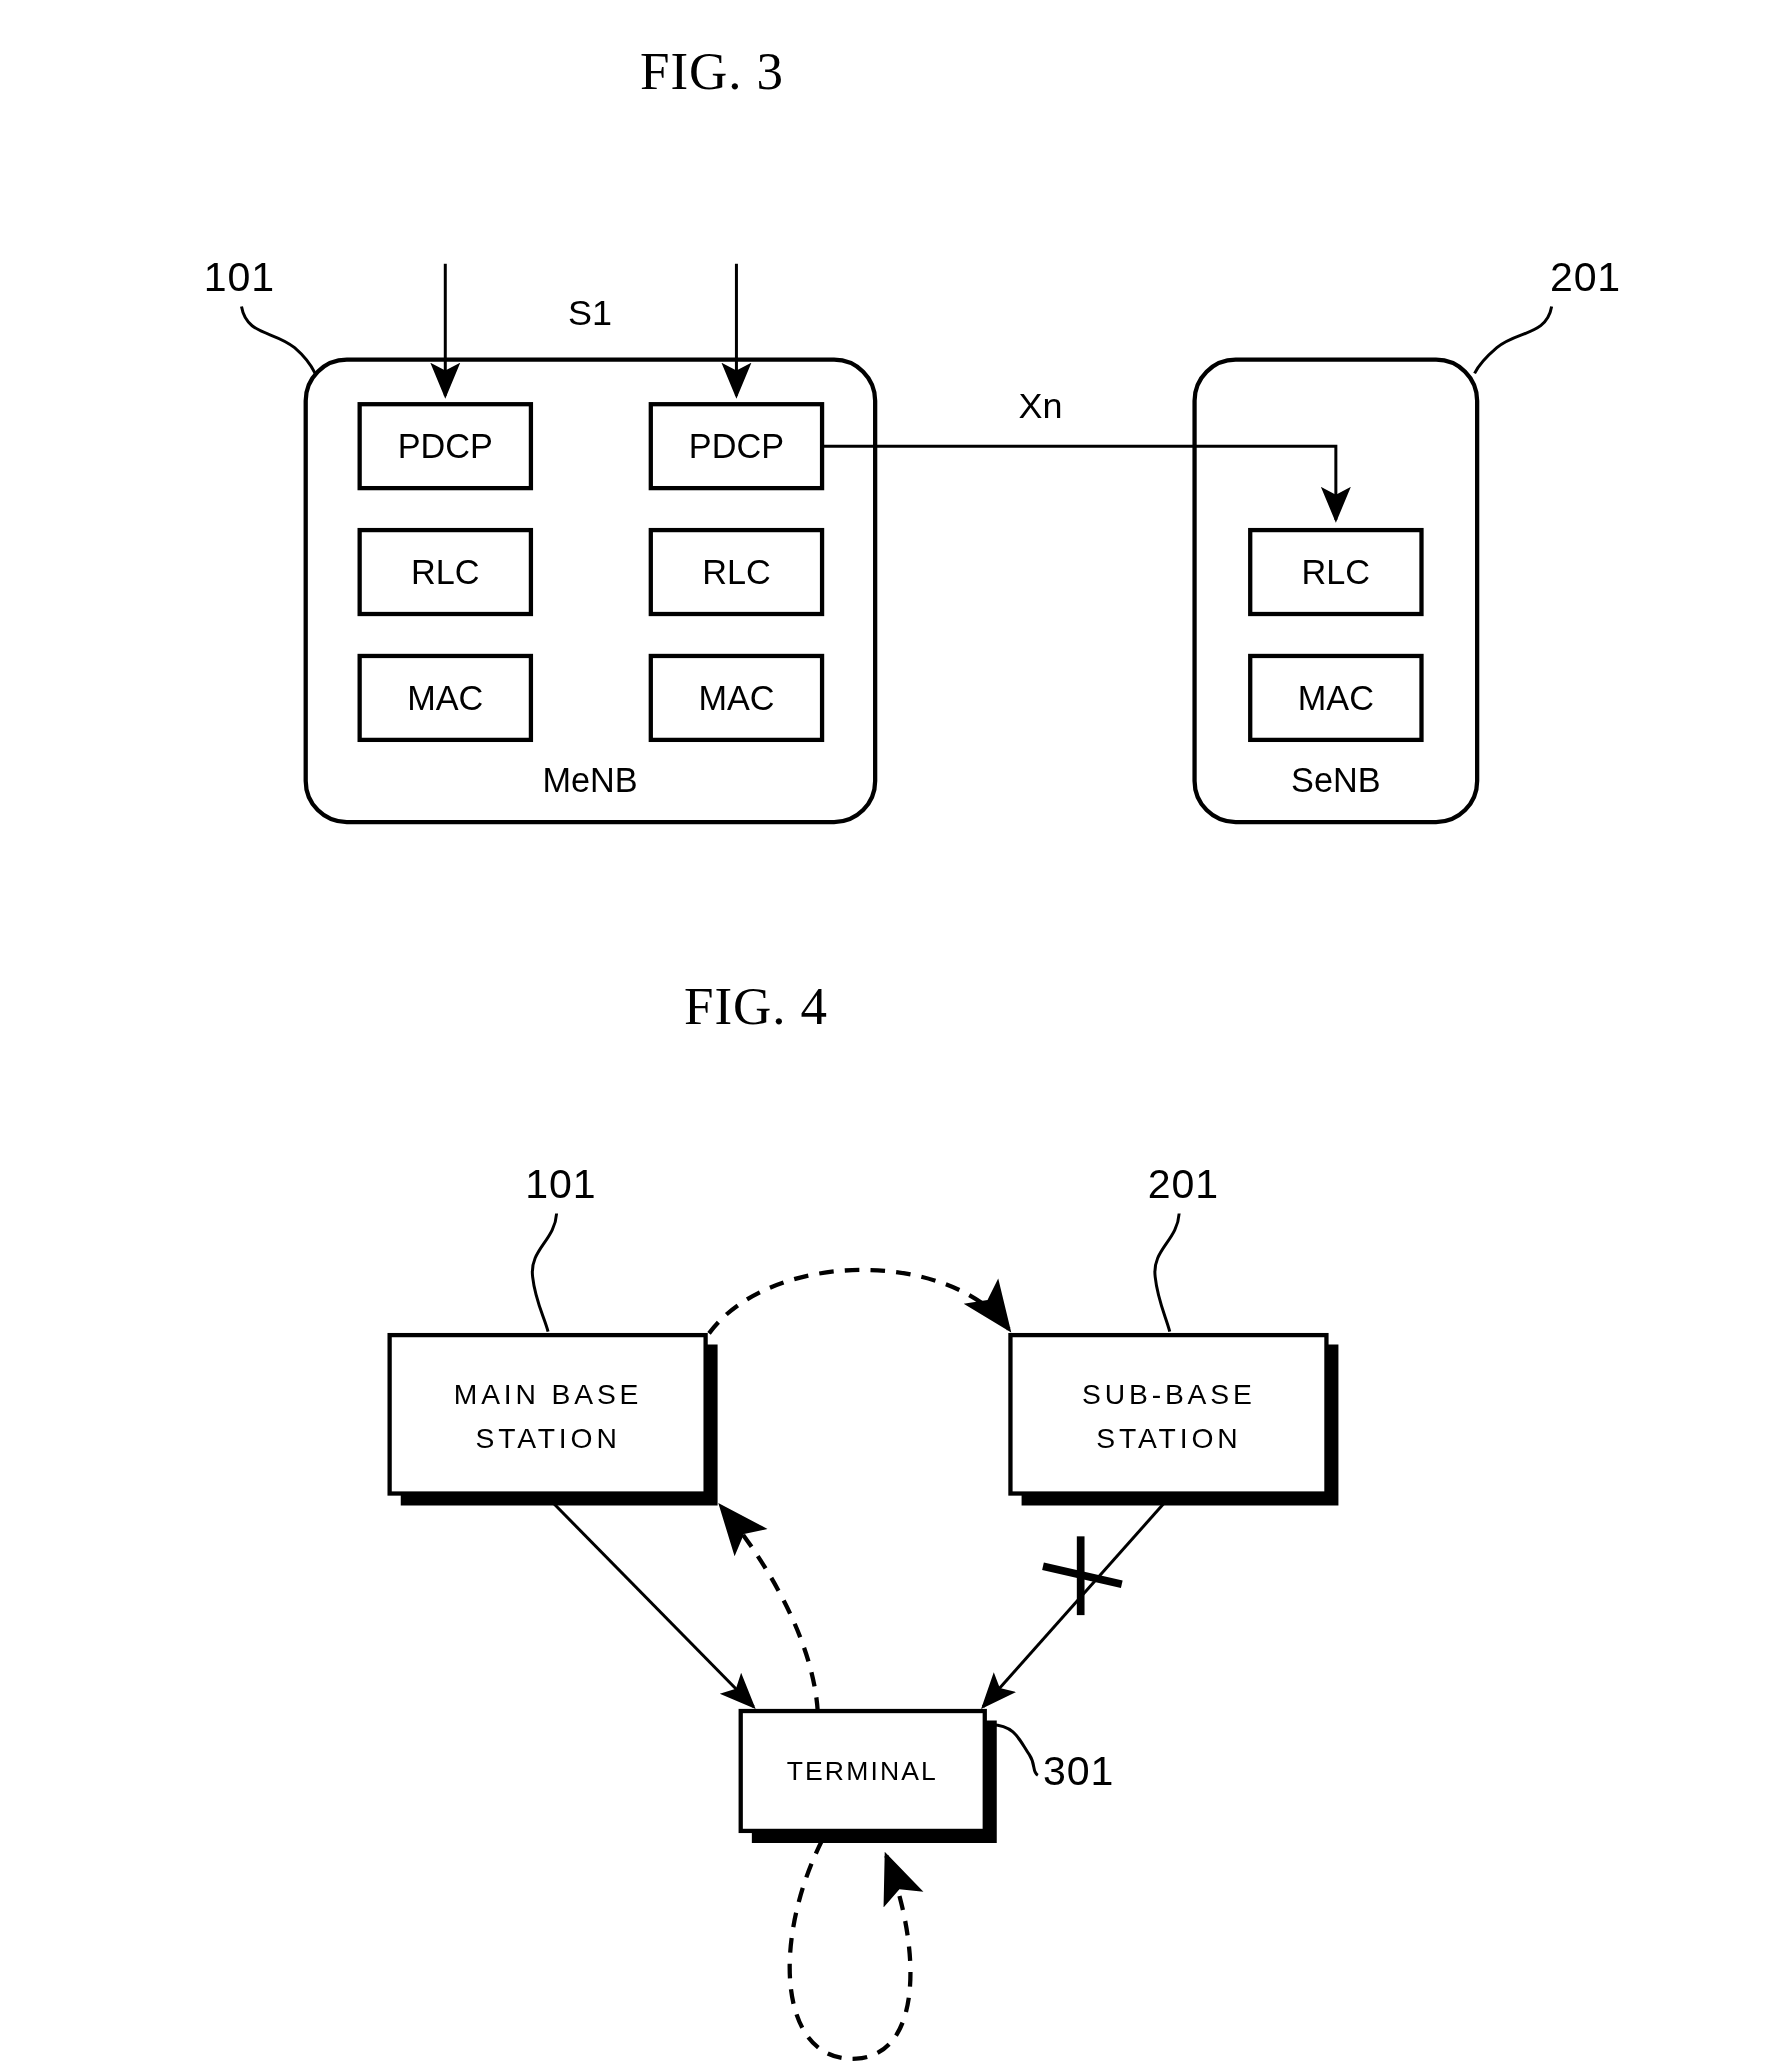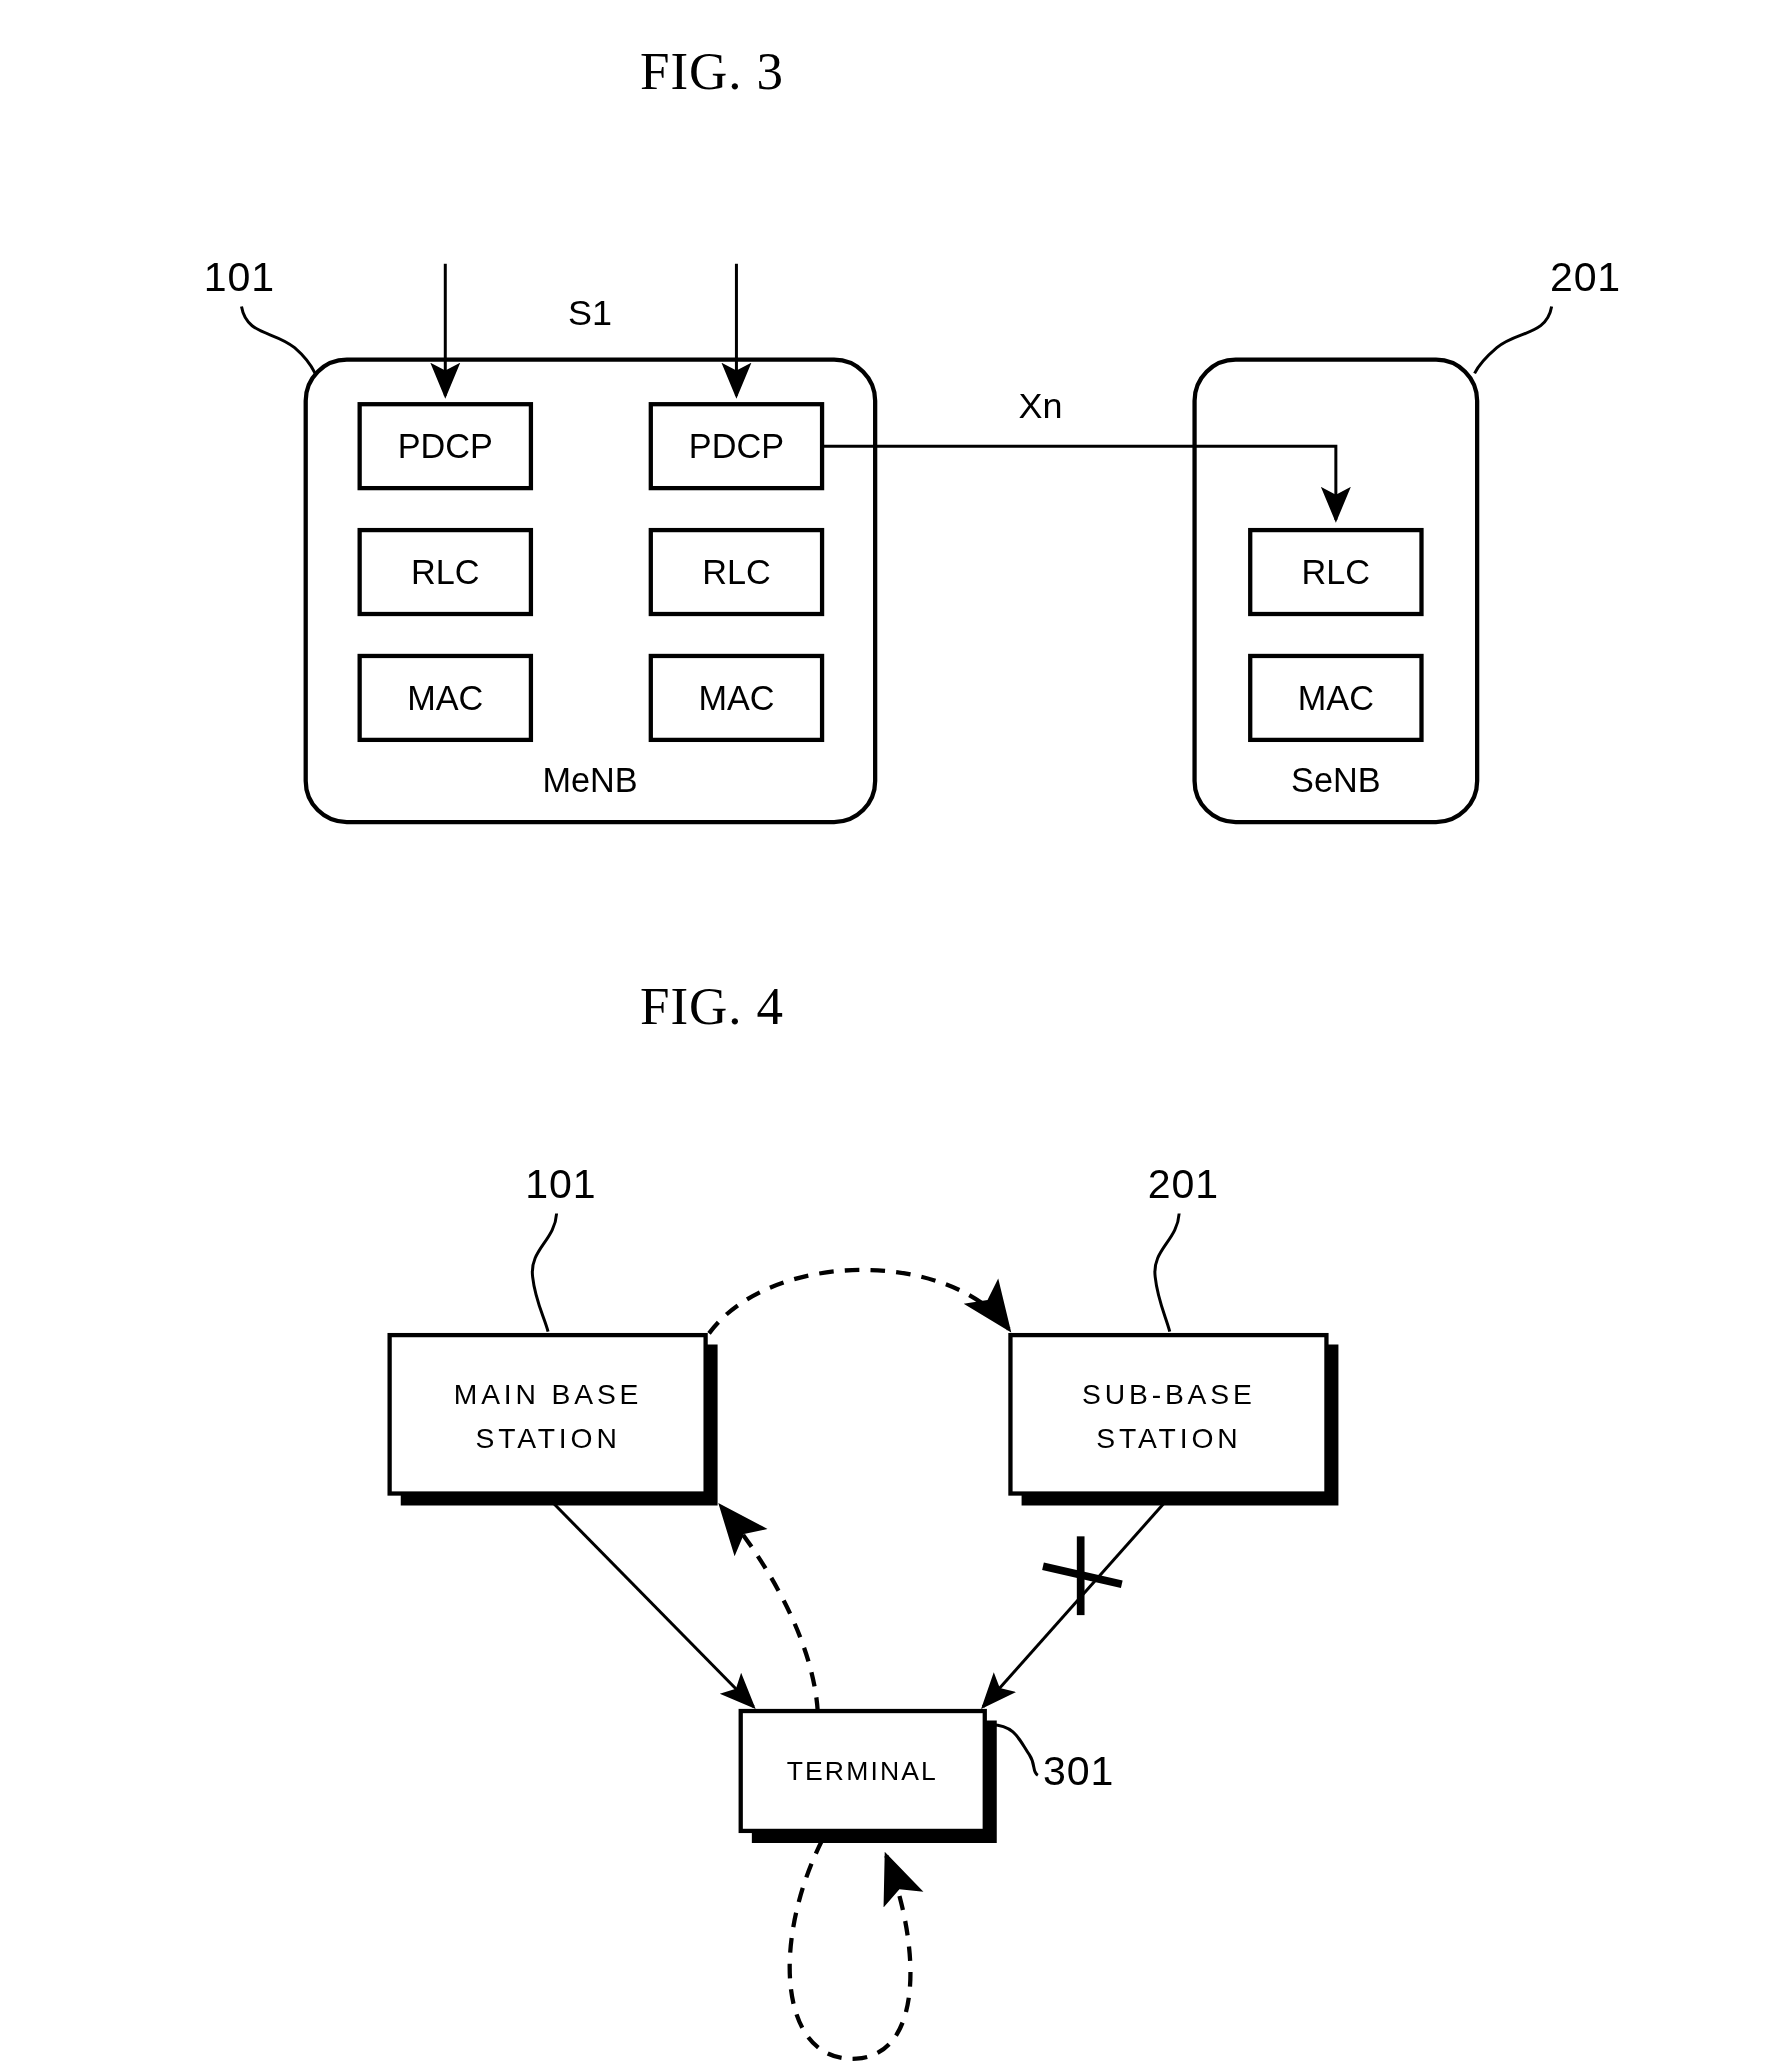--- a/index.html
+++ b/index.html
@@ -24,21 +24,21 @@
   .fig-title {
     position: absolute;
     width: 100%;
     text-align: center;
     font-family: "Liberation Serif", serif;
     font-size: 53px;
     letter-spacing: 0.9px;
     color: #000000;
   }
   #fig3-title { top: 41px; }
-  #fig4-title { top: 976px; }
+  #fig4-title { top: 976px; margin-left: 44px; }
 
   svg { display: block; }
   .svg-layer {
     position: absolute;
     left: 0;
     top: 0;
     pointer-events: none;
   }
   text {
     font-family: "Liberation Sans", sans-serif;

